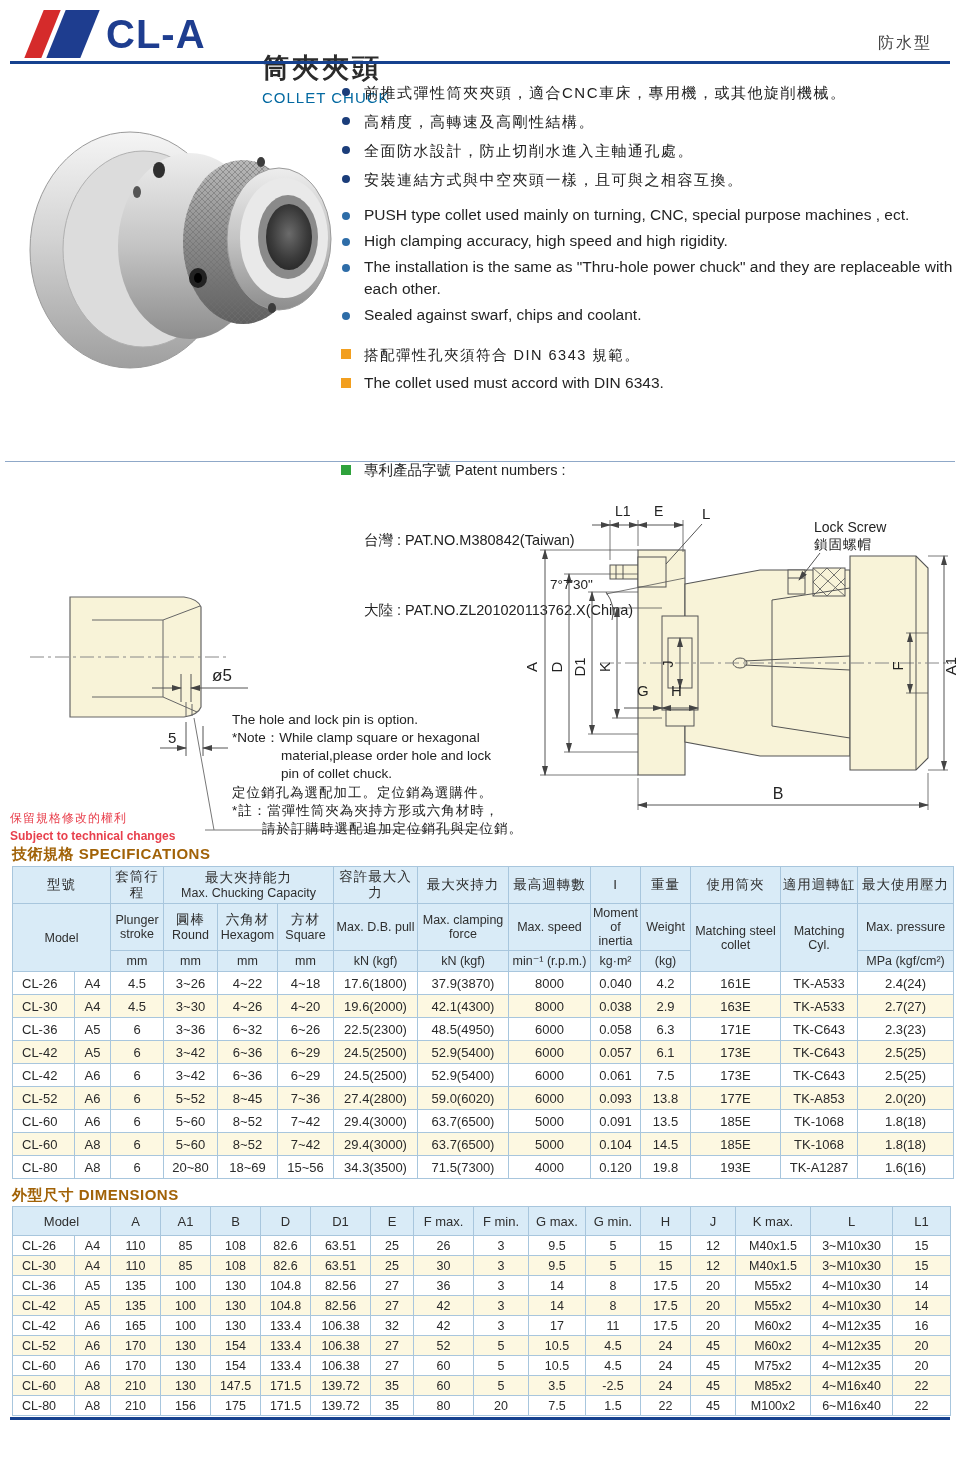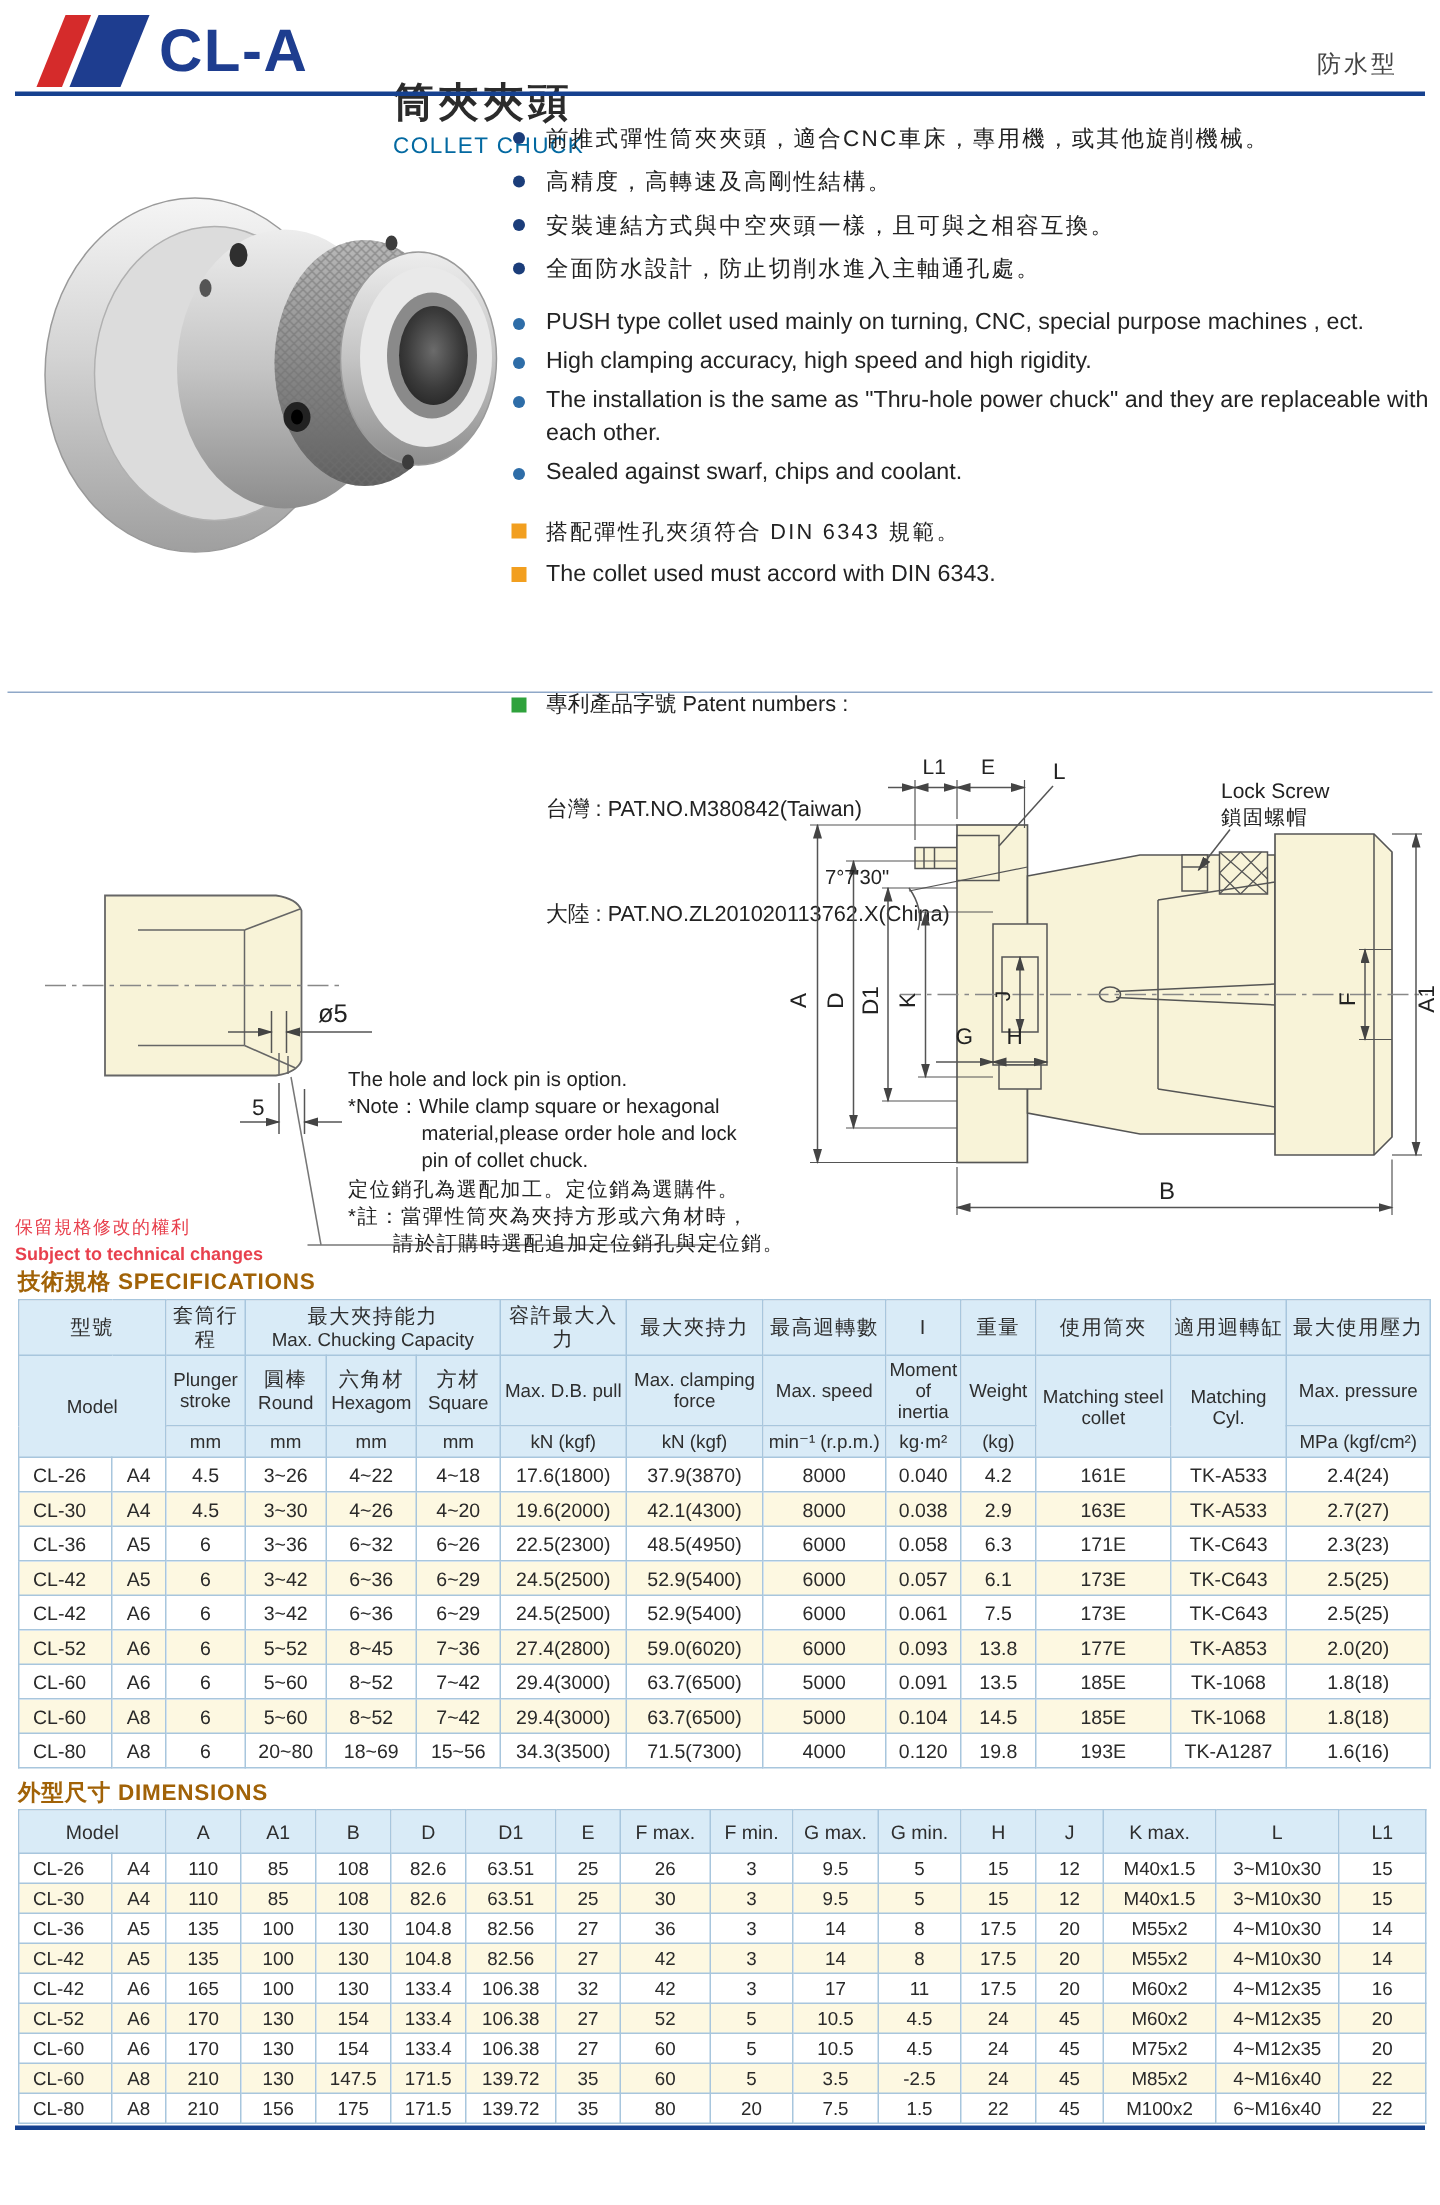--- a/index.html
+++ b/index.html
@@ -123,22 +123,22 @@
     <ellipse cx="112" cy="92" rx="4" ry="6" fill="#555"></ellipse>
     <ellipse cx="173" cy="178" rx="9" ry="10" fill="#222"></ellipse>
     <ellipse cx="173" cy="178" rx="4" ry="5" fill="#000"></ellipse>
     <ellipse cx="236" cy="62" rx="4" ry="5" fill="#3c3c3c"></ellipse>
     <ellipse cx="247" cy="208" rx="4" ry="5" fill="#3c3c3c"></ellipse>
   </svg>
 
   <div class="features">
     <div class="feat"><span class="dot navy"></span><span class="zh-line">前推式彈性筒夾夾頭，適合CNC車床，專用機，或其他旋削機械。</span></div>
     <div class="feat"><span class="dot navy"></span><span class="zh-line">高精度，高轉速及高剛性結構。</span></div>
+    <div class="feat"><span class="dot navy"></span><span class="zh-line">全面防水設計，防止切削水進入主軸通孔處。</span></div>
     <div class="feat"><span class="dot navy"></span><span class="zh-line">安裝連結方式與中空夾頭一樣，且可與之相容互換。</span></div>
-    <div class="feat"><span class="dot navy"></span><span class="zh-line">全面防水設計，防止切削水進入主軸通孔處。</span></div>
     <div class="gap8"></div>
     <div class="feat"><span class="dot blue"></span><span class="en-line">PUSH type collet used mainly on turning, CNC, special purpose machines , ect.</span></div>
     <div class="feat"><span class="dot blue"></span><span class="en-line">High clamping accuracy, high speed and high rigidity.</span></div>
     <div class="feat"><span class="dot blue"></span><span class="en-line">The installation is the same as "Thru-hole power chuck" and they are replaceable with each other.</span></div>
     <div class="feat"><span class="dot blue"></span><span class="en-line">Sealed against swarf, chips and coolant.</span></div>
     <div class="gap14"></div>
     <div class="feat"><span class="sq orange"></span><span class="zh-line" style="font-size:14.5px">搭配彈性孔夾須符合 DIN 6343 規範。</span></div>
     <div class="feat"><span class="sq orange"></span><span class="en-line">The collet used must accord with DIN 6343.</span></div>
     <div class="gap14"></div>
     <div class="feat">

